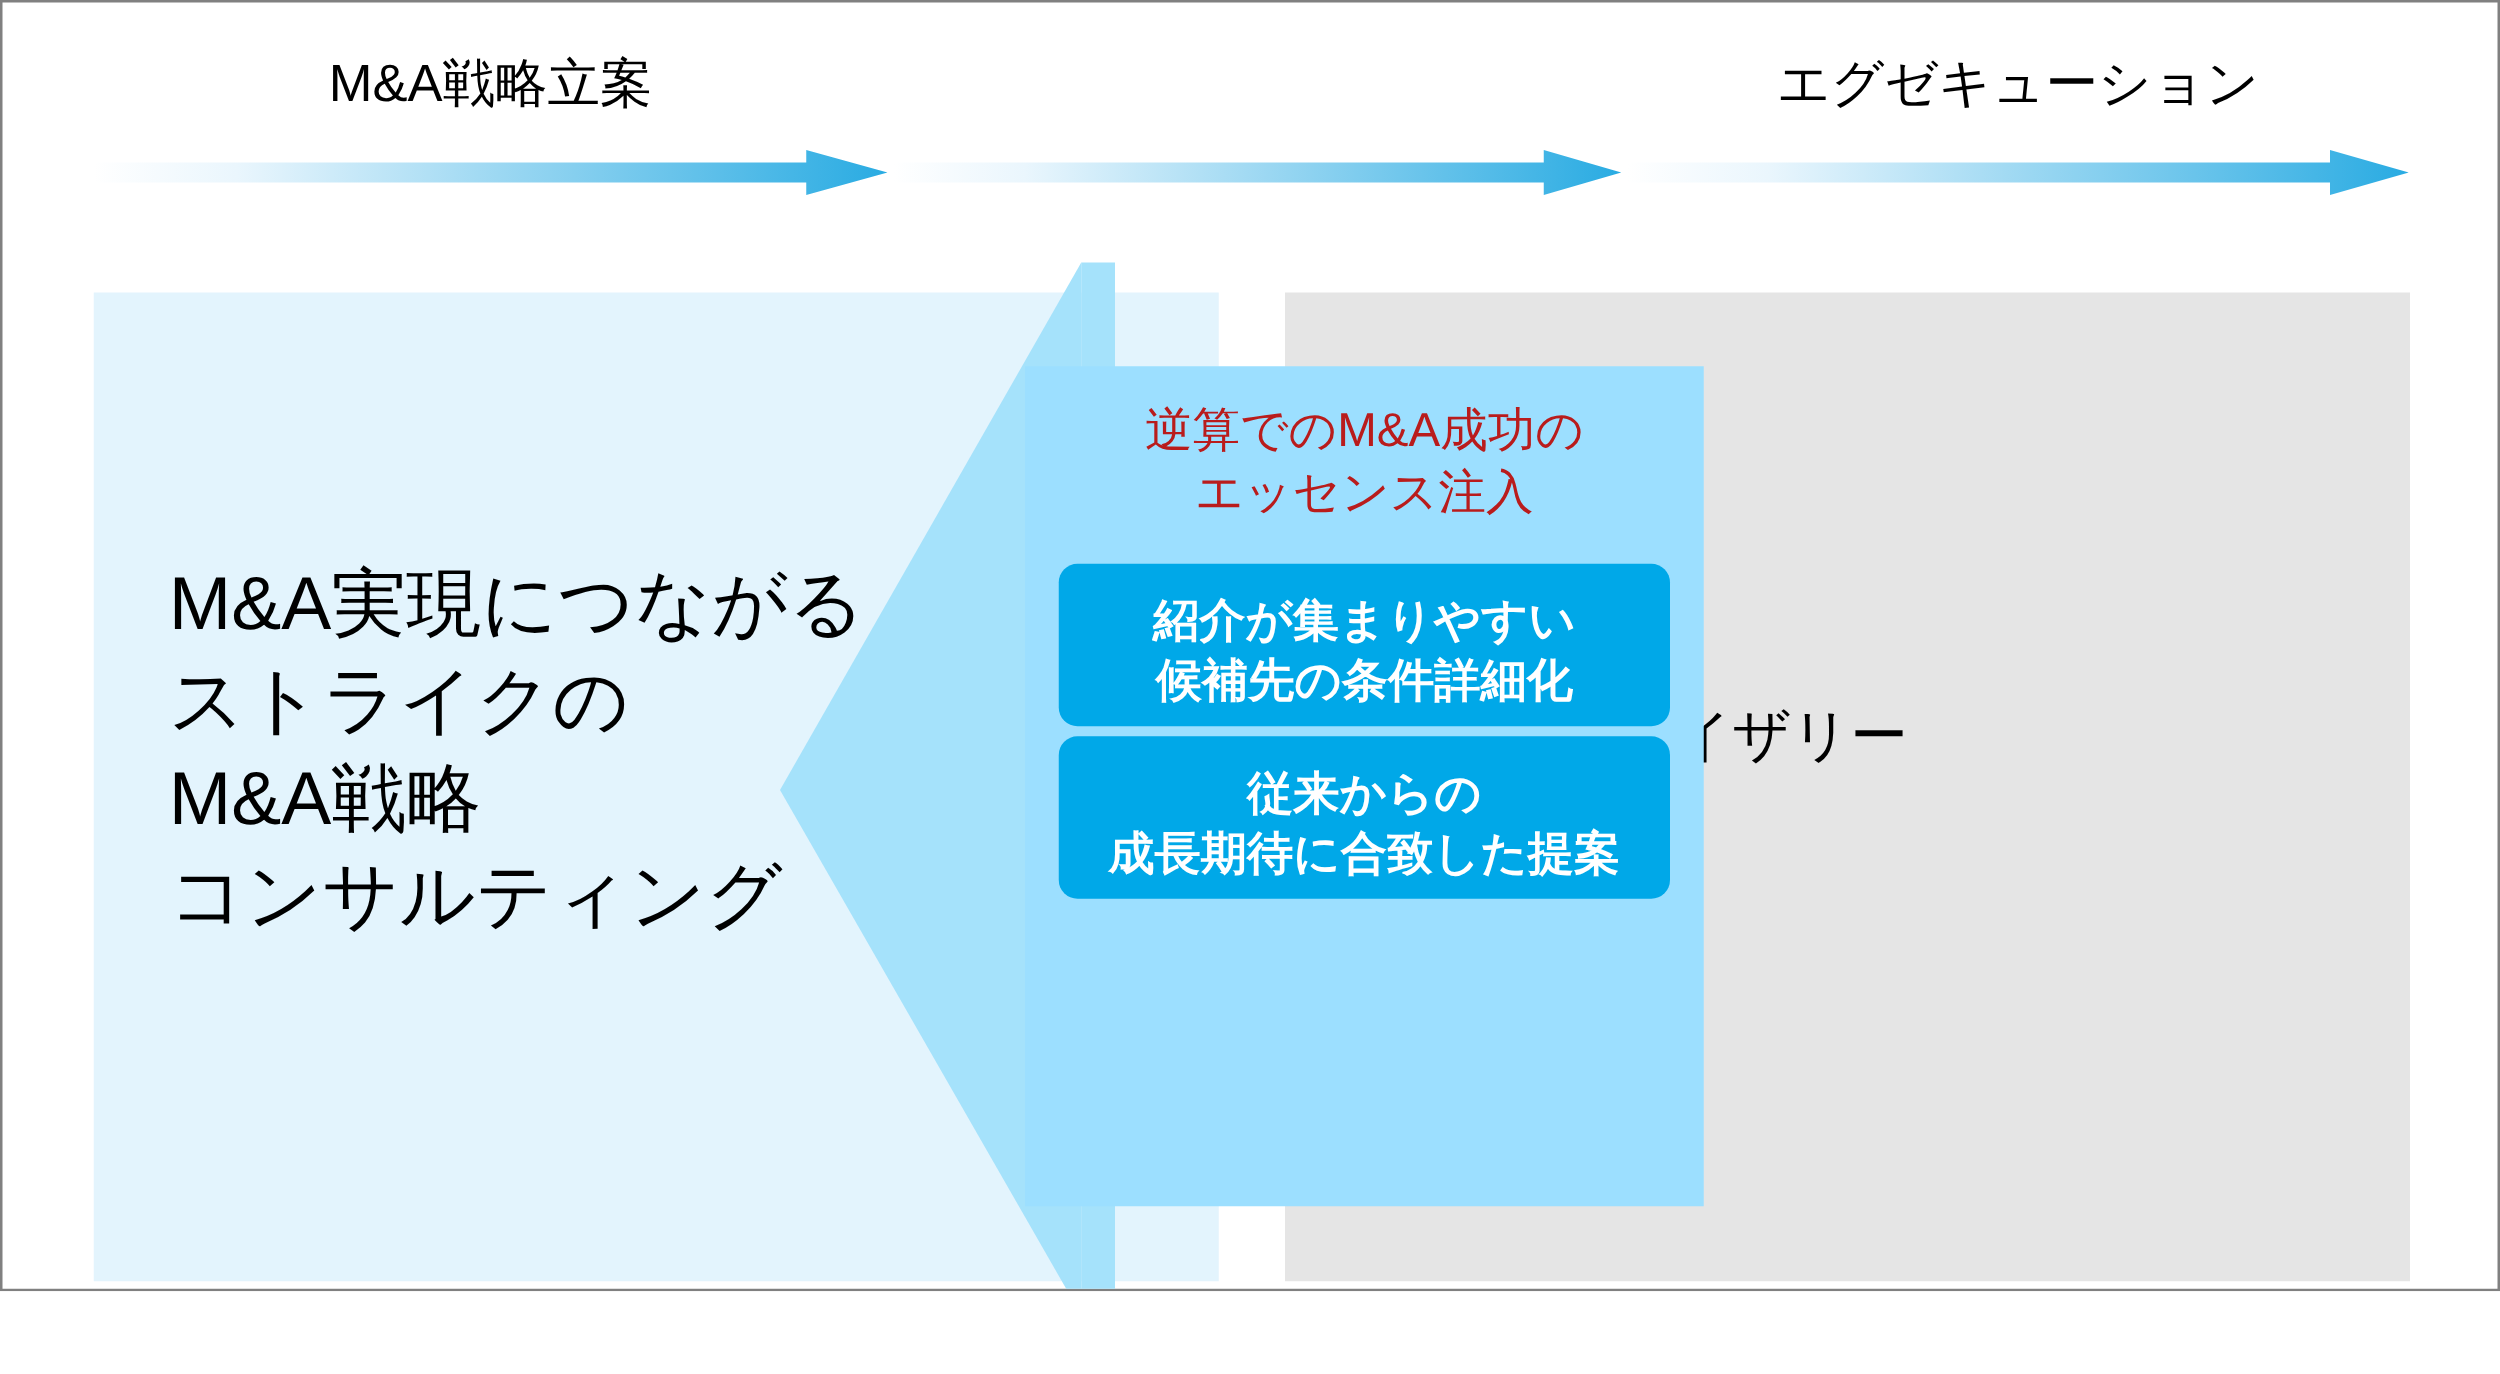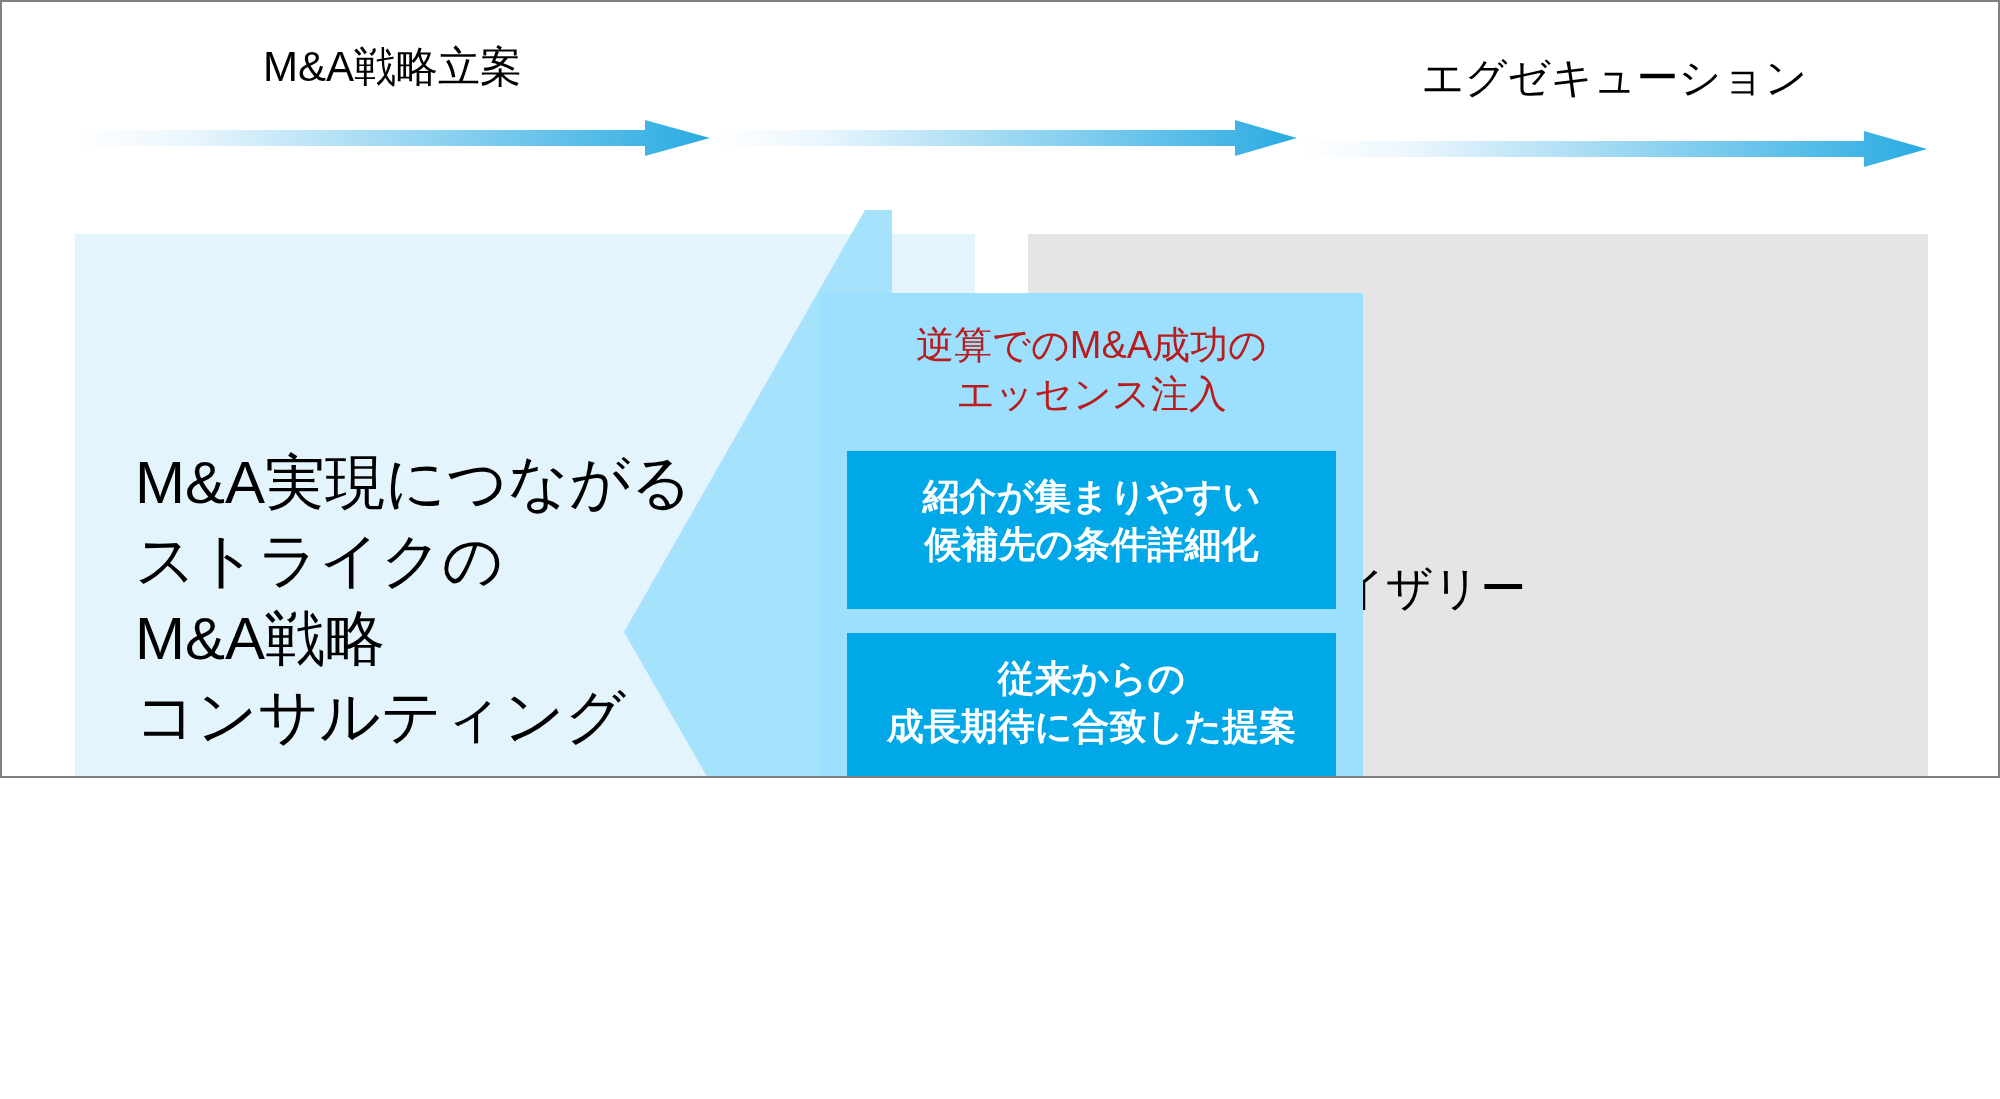--- a/index.html
+++ b/index.html
@@ -6,21 +6,21 @@
     margin: 0;
     padding: 0;
     background: #ffffff;
   }
   body {
     font-family: "Liberation Sans", "DejaVu Sans", sans-serif;
   }
   #slide {
     position: relative;
     width: 2000px;
-    height: 778px;
+    height: 1033px;
     background: #ffffff;
     box-sizing: border-box;
     border: 2px solid #808080;
     overflow: hidden;
     text-decoration: underline;
   }
 
   
   .phase {
     position: absolute;
@@ -115,31 +115,32 @@
     color: #b91c1c;
     white-space: pre-line;
   }
   #center-cards {
     position: absolute;
     left: 0;
     right: 0;
     top: 158px;
   }
   .center-card {
-    margin: 0 auto 24px auto;
+    margin: 0 auto 8px auto;
     width: 489px;
     background: #00a8e8;
     color: #ffffff;
     font-weight: bold;
     font-size: 37px;
     line-height: 1.30;
     text-align: center;
-    padding: 22px 0 40px 0;
+    padding: 22px 0 12px 0;
     white-space: pre-line;
     box-sizing: border-box;
+    border-radius: 15px;
   }
 </style>
 </head>
 <body>
 
 <div id="slide">
 
   <div class="phase" id="phase-0" style="left: 73px; width: 635px;">
     <div class="phase-label">M&amp;A戦略立案</div>
     <div class="phase-arrow">
@@ -164,21 +165,21 @@
             <stop offset="0" stop-color="#ffffff"></stop>
             <stop offset="0.18" stop-color="#eaf6fd"></stop>
             <stop offset="1" stop-color="#29abe2"></stop>
           </linearGradient>
         </defs>
         <polygon points="0,10 520,10 520,0 582,18 520,36 520,26 0,26" fill="url(#g1)"></polygon>
       </svg>
     </div>
   </div>
 
-  <div class="phase" id="phase-2" style="left: 1300px; width: 625px; margin-top: 11px;">
+  <div class="phase" id="phase-2" style="left: 1300px; width: 625px;">
     <div class="phase-label">エグゼキューション</div>
     <div class="phase-arrow">
       <svg viewBox="0 0 625 36" preserveAspectRatio="none" aria-hidden="true">
         <defs>
           <linearGradient id="g2" x1="0" y1="0" x2="1" y2="0">
             <stop offset="0" stop-color="#ffffff"></stop>
             <stop offset="0.18" stop-color="#eaf6fd"></stop>
             <stop offset="1" stop-color="#29abe2"></stop>
           </linearGradient>
         </defs>

